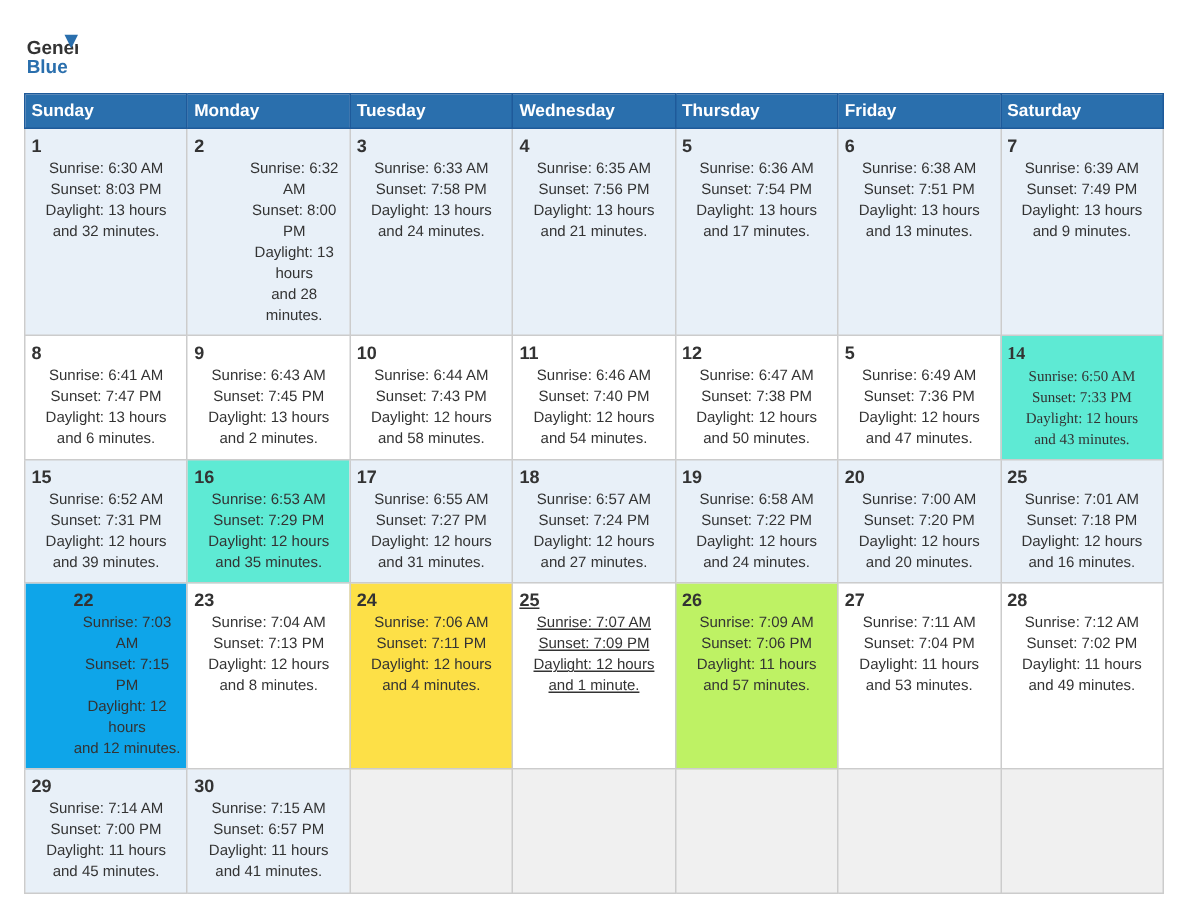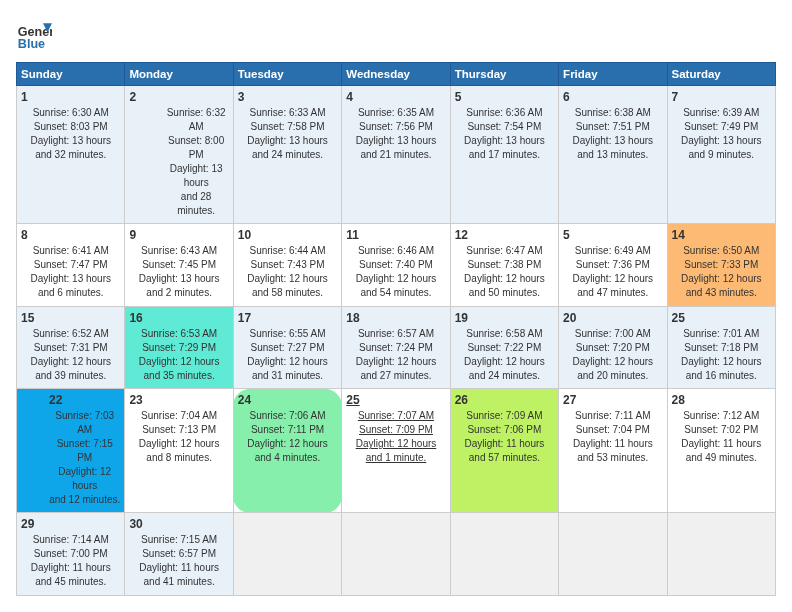--- a/index.html
+++ b/index.html
@@ -200,21 +200,21 @@
 Daylight: 12 hours
 and 50 minutes.</div>
           </td>
           <td style="background-color: rgb(255, 255, 255);">
             <span class="day-num">5</span>
             <div class="cell-text" style="white-space: pre-line;">Sunrise: 6:49 AM
 Sunset: 7:36 PM
 Daylight: 12 hours
 and 47 minutes.</div>
           </td>
-          <td style="background-color: #fdba74;">
+          <td style="background-color: #5eead4; font-family: Liberation Serif, serif;">
             <span class="day-num">14</span>
             <div class="cell-text" style="white-space: pre-line;">Sunrise: 6:50 AM
 Sunset: 7:33 PM
 Daylight: 12 hours
 and 43 minutes.</div>
           </td>
         </tr>
         <tr>
           <td style="background-color: rgb(232, 240, 248);">
             <span class="day-num">15</span>
@@ -274,21 +274,21 @@
 Daylight: 12 hours
 and 12 minutes.</div>
           </td>
           <td style="background-color: rgb(255, 255, 255);">
             <span class="day-num">23</span>
             <div class="cell-text" style="white-space: pre-line;">Sunrise: 7:04 AM
 Sunset: 7:13 PM
 Daylight: 12 hours
 and 8 minutes.</div>
           </td>
-          <td style="background-color: #86efac; border-radius: 17px;">
+          <td style="background-color: #fde047;">
             <span class="day-num">24</span>
             <div class="cell-text" style="white-space: pre-line;">Sunrise: 7:06 AM
 Sunset: 7:11 PM
 Daylight: 12 hours
 and 4 minutes.</div>
           </td>
           <td style="background-color: rgb(255, 255, 255); text-decoration: underline;">
             <span class="day-num">25</span>
             <div class="cell-text" style="white-space: pre-line;">Sunrise: 7:07 AM
 Sunset: 7:09 PM

